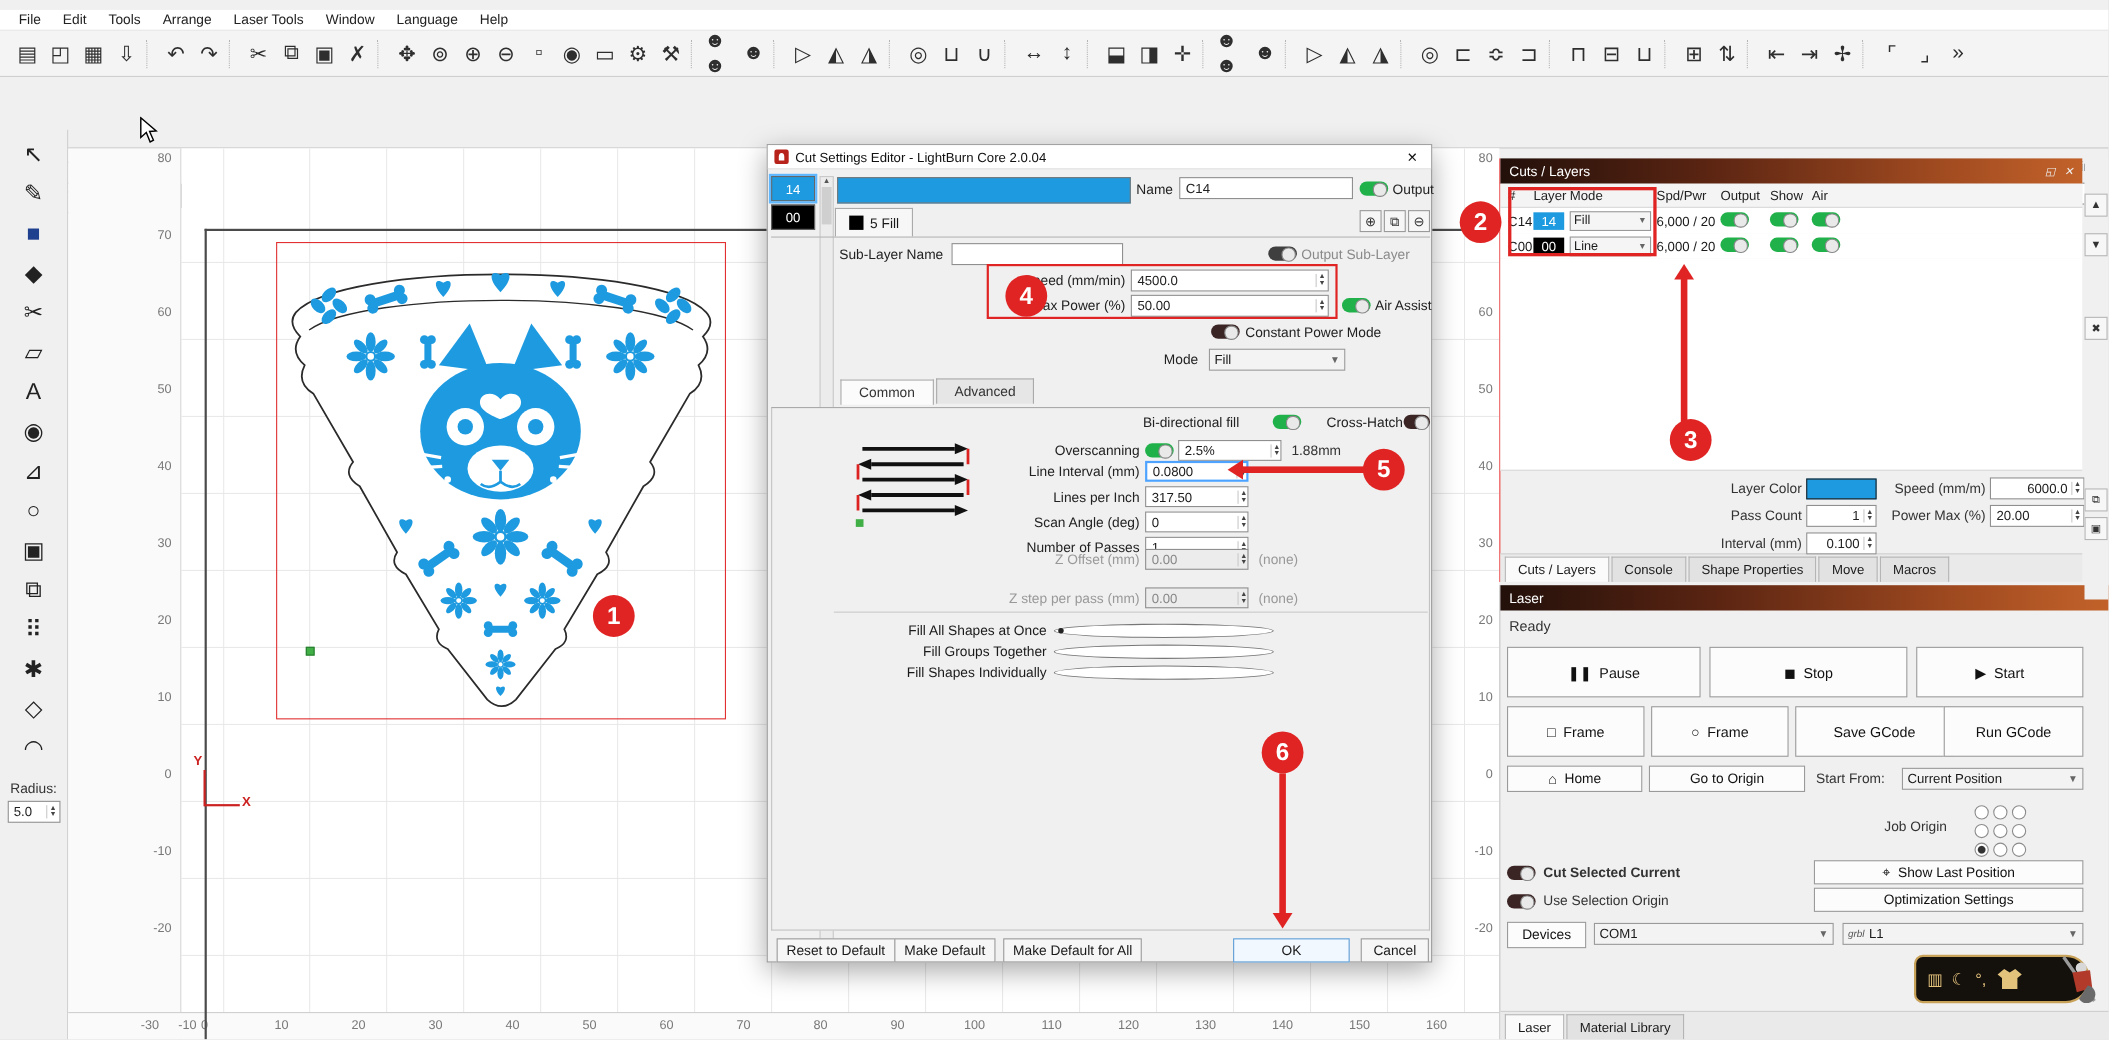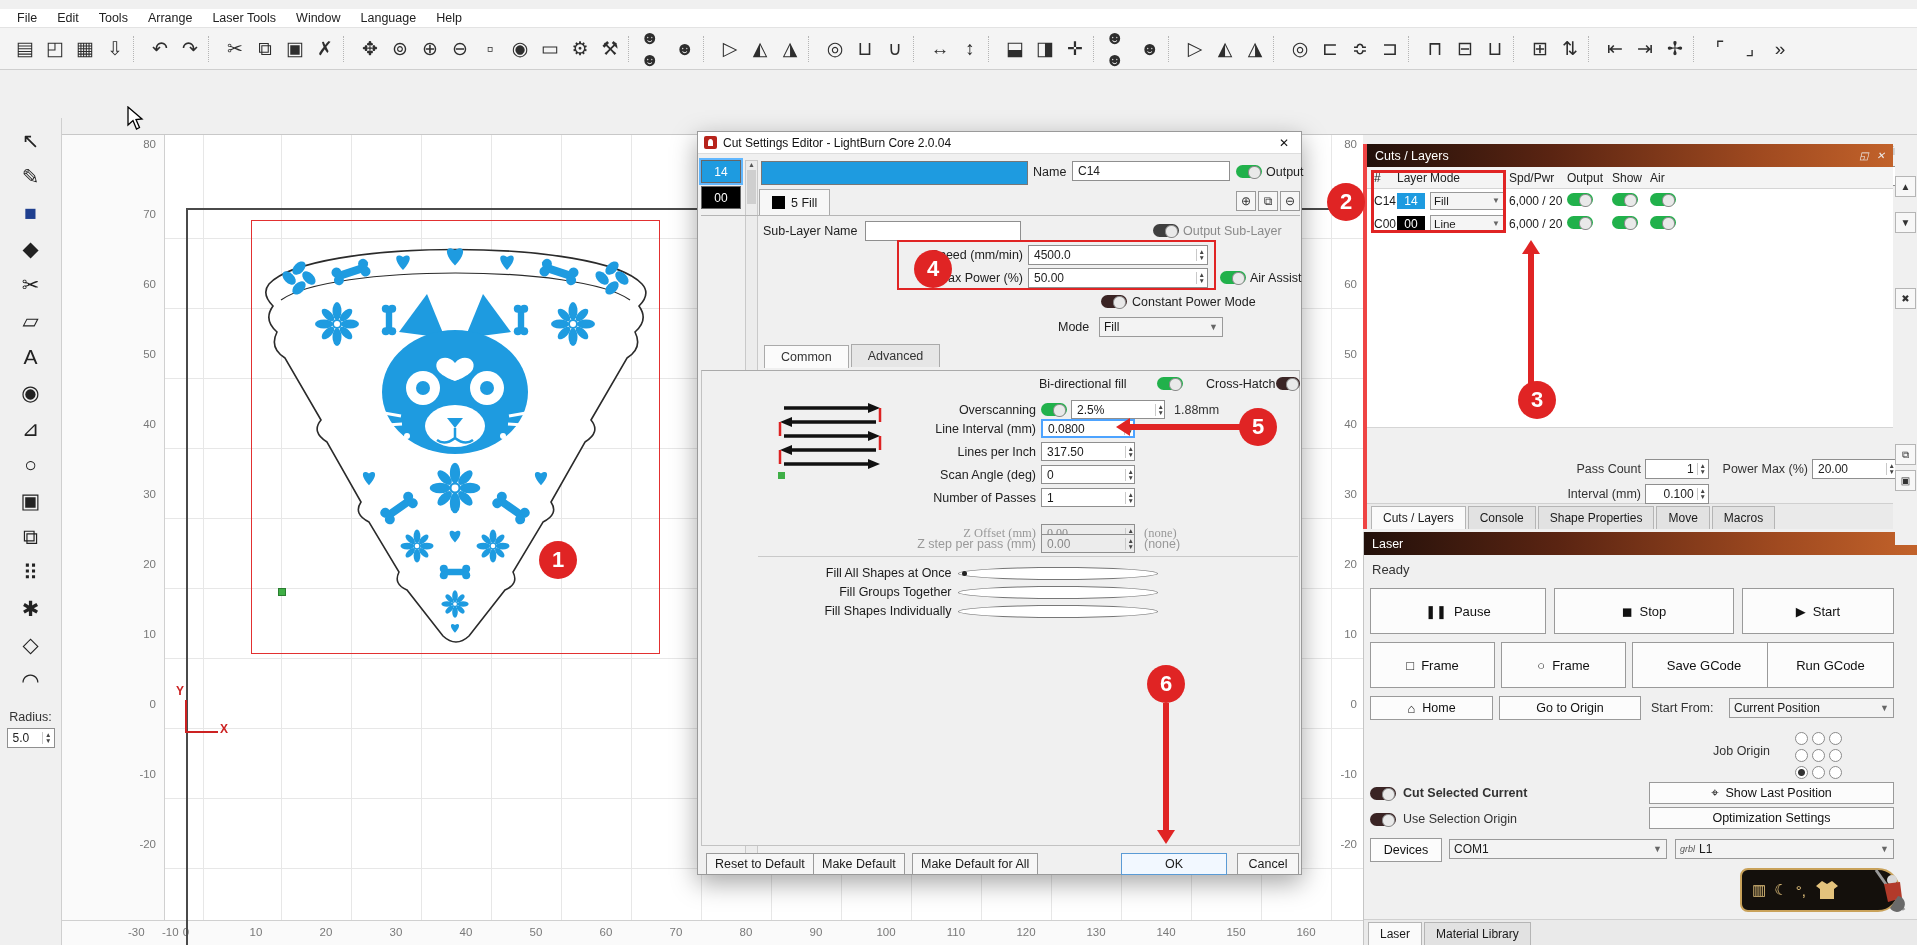--- a/index.html
+++ b/index.html
@@ -117,21 +117,21 @@
   .crow .cextra{margin-left:9px;font-size:12.5px;color:#333;}
   .crow.dis .cextra{color:#999;}
   .rrow{position:absolute;left:60px;width:400px;height:18px;display:flex;align-items:center;}
   .rrow span{width:375px;text-align:right;padding-right:6px;font-size:12.5px;}
   .radio{width:13px;height:13px;border:1px solid #777;border-radius:50%;background:#fff;position:relative;}
   .radio.sel::after{content:"";position:absolute;left:3px;top:3px;width:5px;height:5px;border-radius:50%;background:#222;}
   .dbtn{position:absolute;height:22px;border:1px solid #9a9a9a;background:#f6f6f6;display:flex;align-items:center;
         justify-content:center;font-size:12.5px;padding:0 8px;}
   .dbtn.okb{border:1px solid #5b9bd5;background:#f2f8ff;}
   
-  .panel{position:absolute;left:1363px;top:144px;width:530px;background:#f0f0f0;border-left:4px solid #ef4444;}
+  .panel{position:absolute;left:1363px;top:144px;width:530px;background:#f0f0f0;border-left:1px solid #ef4444;}
   .ptitle{height:23px;background:linear-gradient(90deg,#22100a,#5a2412 35%,#a04a20 75%,#c2622a);
           color:#fff;display:flex;align-items:center;padding:0 8px;font-size:12.5px;}
   .ptitle .wicos{margin-left:auto;display:flex;gap:8px;font-size:10px;color:#eee;}
   .lhead{height:22px;display:flex;align-items:center;border-bottom:1px solid #d5d5d5;font-size:12px;color:#222;background:#f4f4f4;}
   .lrow{height:23px;display:flex;align-items:center;font-size:12px;background:#fff;}
   .c-id{width:30px;padding-left:7px;}
   .c-chip{width:33px;}
   .c-chip b{display:inline-block;width:28px;height:16px;color:#fff;font-weight:normal;text-align:center;line-height:16px;}
   .c-chip b.blue{background:#1e9be0;}
   .c-chip b.black{background:#000;}
@@ -717,21 +717,21 @@
         </div>
         <div class="crow" style="top: 355px;">
           <span class="clab">Number of Passes</span>
 
           <span class="cfield">
             <span>1</span>
             <span class="sp">▲<br>▼</span>
           </span>
           <span class="cextra"></span>
         </div>
-        <div class="crow dis" style="top: 391px; font-family: Liberation Serif, serif;">
+        <div class="crow dis" style="top: 366px;">
           <span class="clab">Z Offset (mm)</span>
 
           <span class="cfield">
             <span>0.00</span>
             <span class="sp">▲<br>▼</span>
           </span>
           <span class="cextra">(none)</span>
         </div>
         <div class="crow dis" style="top: 401px;">
           <span class="clab">Z step per pass (mm)</span>
@@ -811,20 +811,29 @@
             </span>
           </span>
           <span class="c-spd">6,000 / 20</span>
           <span class="c-tg"><span class="tg on"></span></span>
           <span class="c-tg" style="width:38px;"><span class="tg on"></span></span>
           <span class="c-tg" style="width:38px;"><span class="tg on"></span></span>
         </div>
       </div>
     <div class="listarea"></div>
     <div class="detail">
+      <div class="drow2" style="left:150px;top:6px;">
+        <span class="lbl" style="width:124px;text-align:right;">Layer Color</span>
+        <span class="swatch"></span>
+        <span class="lbl" style="width:95px;text-align:right;">Speed (mm/m)</span>
+        <span class="fld" style="width:86px;">
+          <span class="val" style="text-align:right;">6000.0</span>
+            <span class="sp">▲<br>▼</span>
+          </span>
+      </div>
       <div class="drow2" style="left:150px;top:31px;">
         <span class="lbl" style="width:124px;text-align:right;">Pass Count</span>
         <span class="fld" style="width:64px;">
           <span class="val" style="text-align:right;">1</span>
             <span class="sp">▲<br>▼</span>
           </span>
         <span class="lbl" style="width:95px;text-align:right;">Power Max (%)</span>
         <span class="fld" style="width:86px;">
           <span class="val" style="text-align:left;">20.00</span>
             <span class="sp">▲<br>▼</span>

